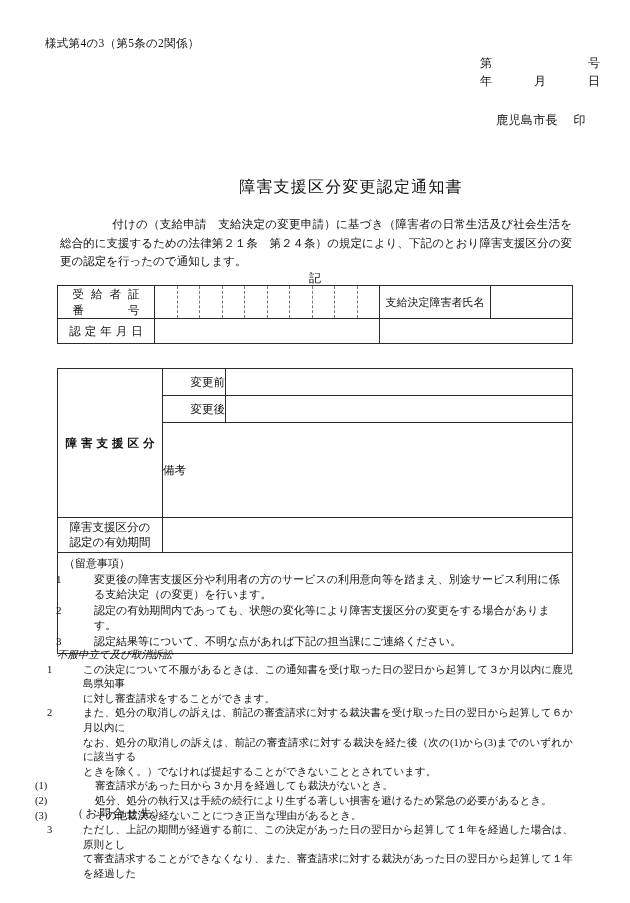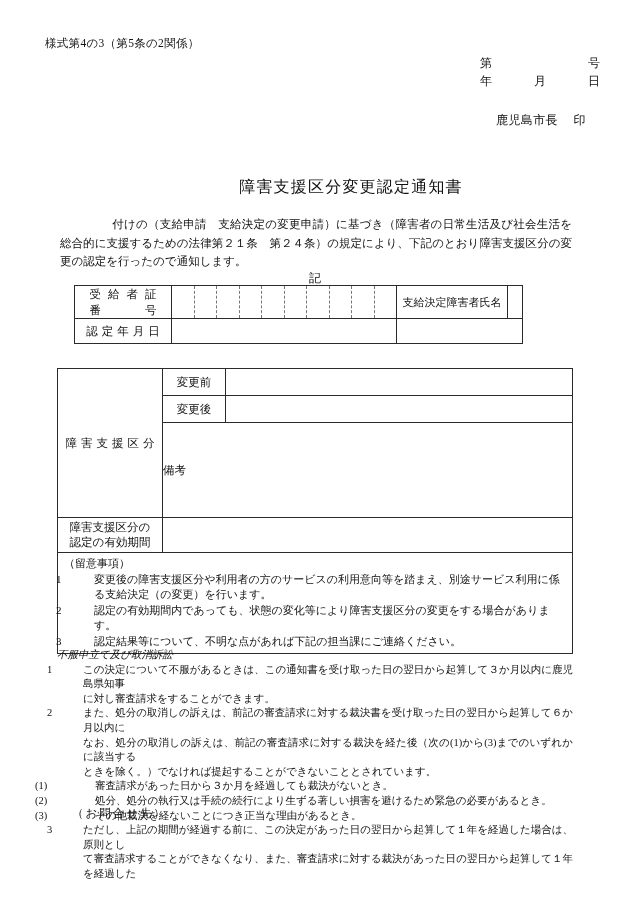--- a/index.html
+++ b/index.html
@@ -105,22 +105,21 @@
   .tbl td {
     border: 1px solid #2b2b2b;
     padding: 0;
     vertical-align: middle;
   }
 
   
   #table-receipt {
     left: 57px;
     top: 285px;
-    width: 449px;
-    margin-left: 17px;
+    width: 516px;
   }
   #table-receipt td { height: 16px; }
   .cell-receipt-label {
     width: 96px;
     text-align: center;
     line-height: 16px;
   }
   .cell-receipt-label .ln {
     display: block;
     letter-spacing: 7px;
@@ -154,24 +153,25 @@
   #table-category {
     left: 57px;
     top: 368px;
     width: 516px;
   }
   .cell-cat-title {
     width: 104px;
     text-align: center;
     letter-spacing: 4px;
     text-indent: 4px;
+    font-weight: bold;
   }
   .cell-sub-label {
     width: 62px;
-    text-align: center;
+    text-align: right;
     height: 26px;
   }
   .cell-bikou {
     text-align: left;
     vertical-align: top;
     padding: 2px 4px 0 4px;
     height: 94px;
   }
   .cell-validity-label {
     width: 104px;

